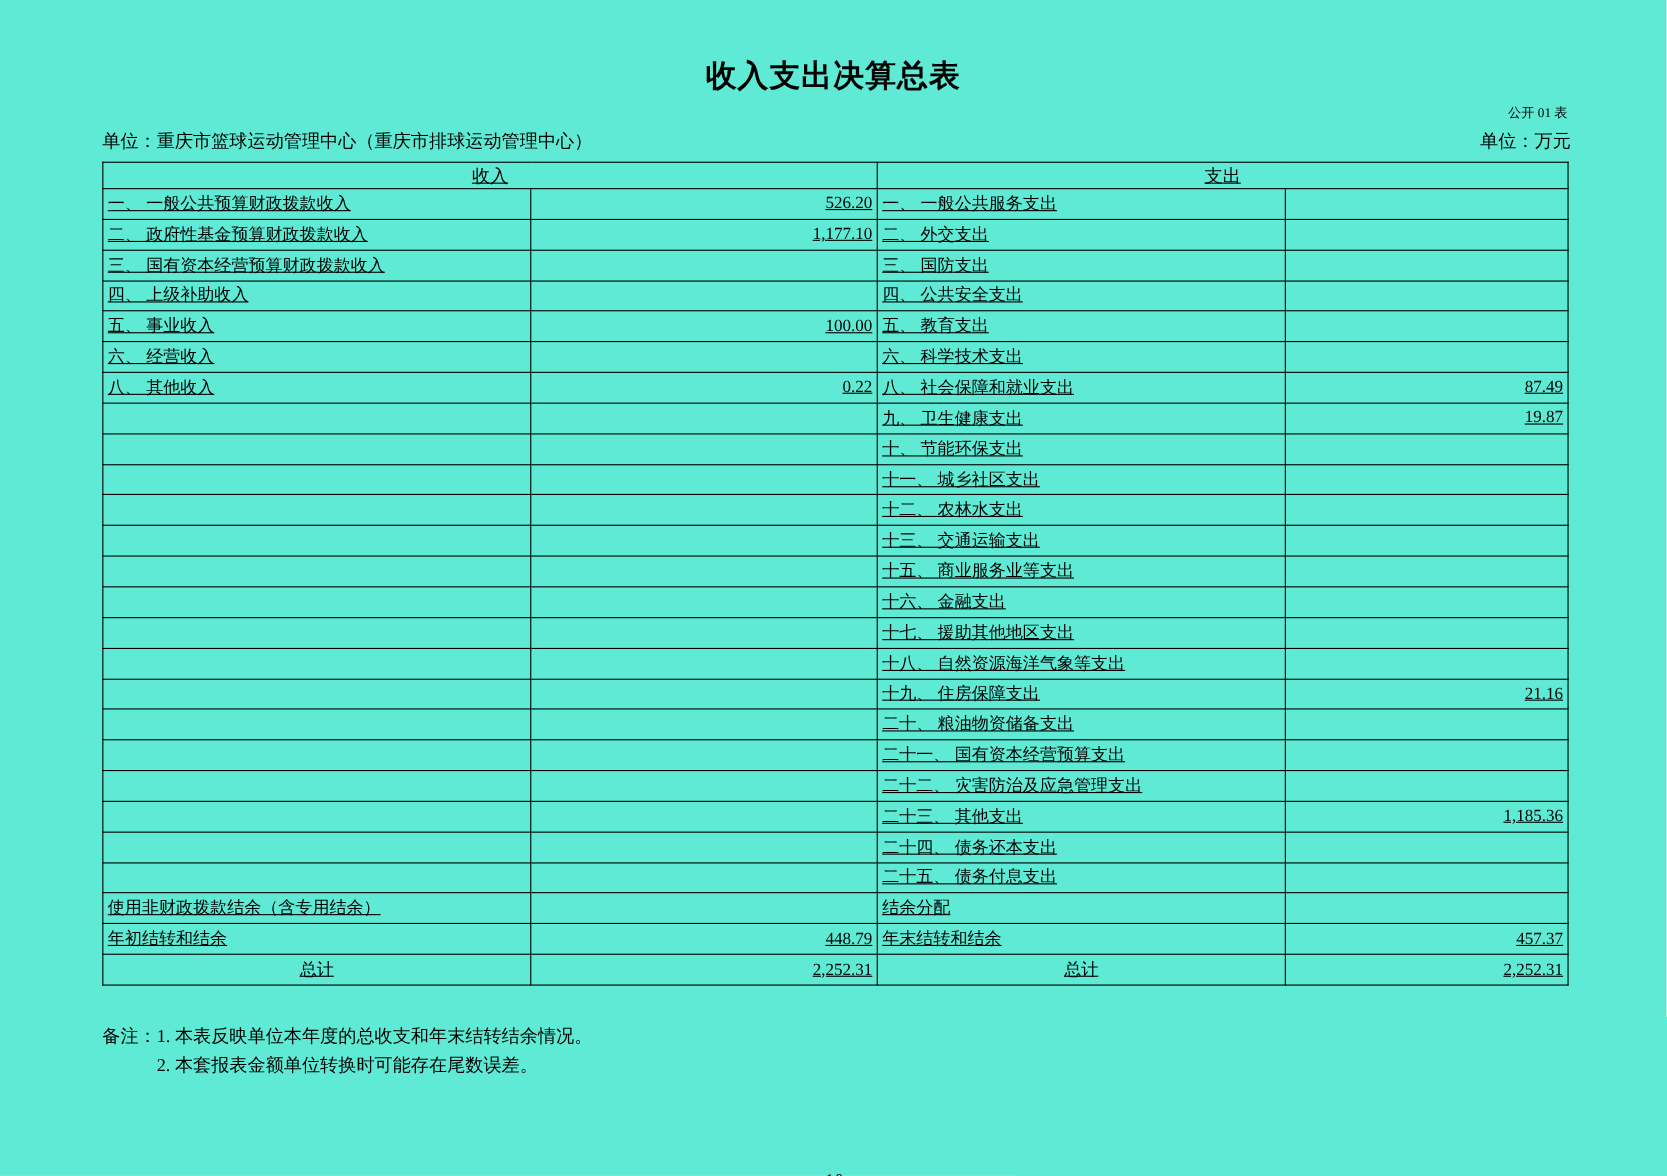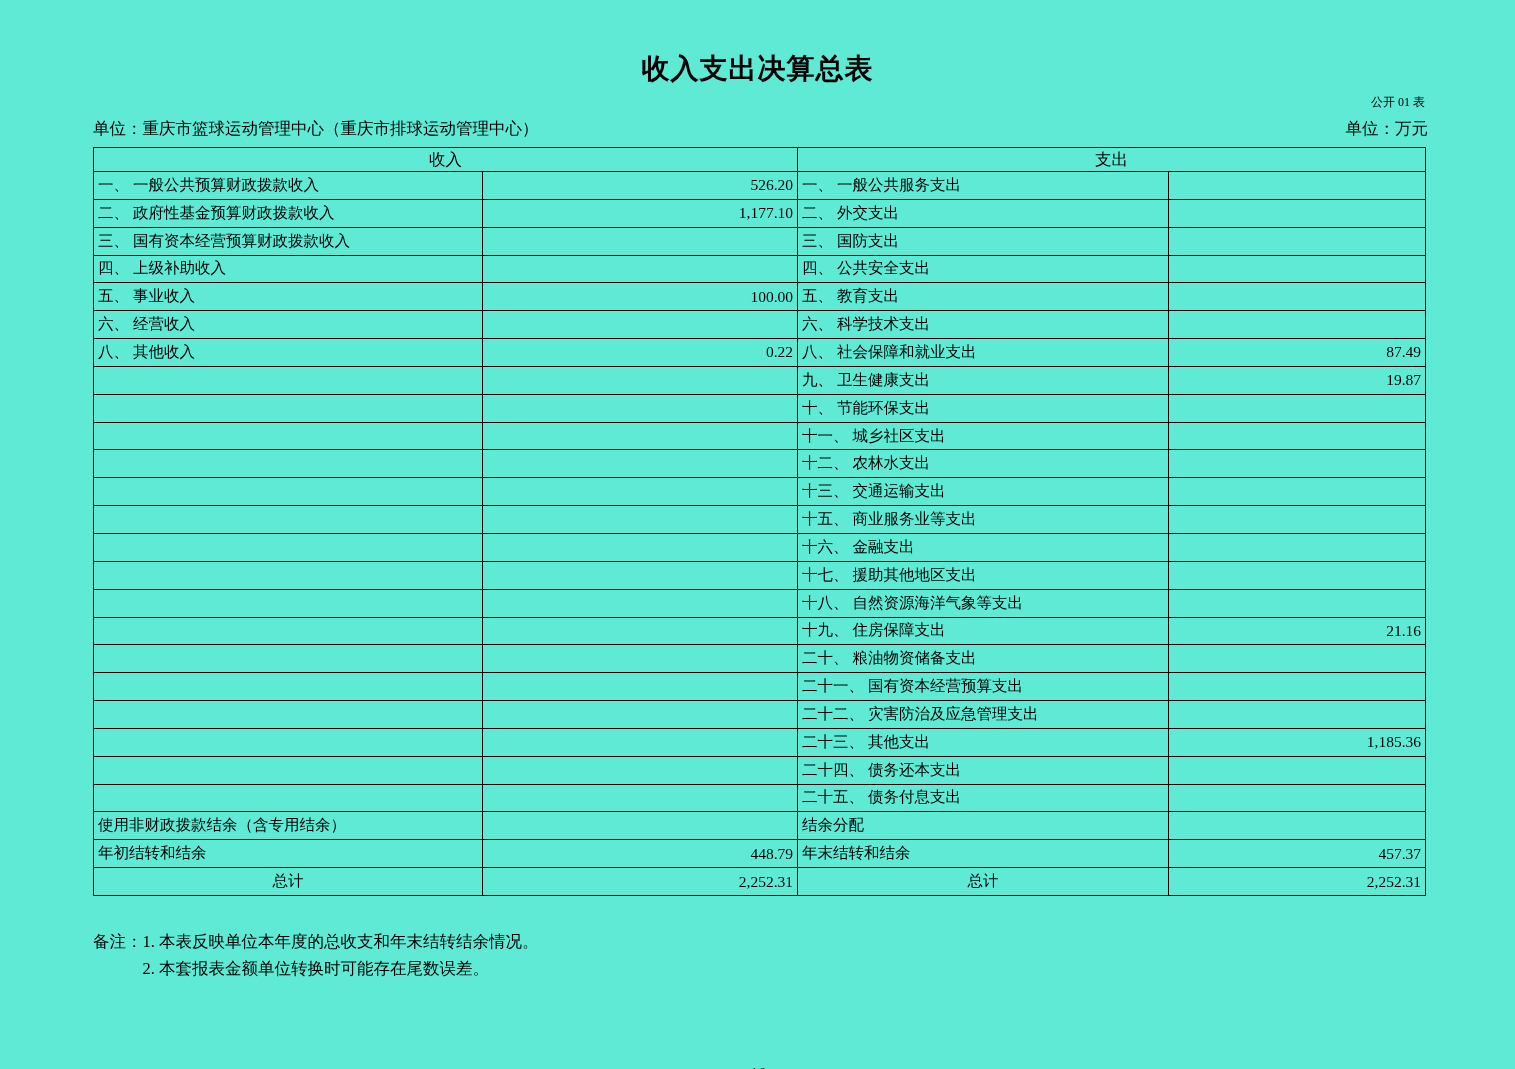--- a/index.html
+++ b/index.html
@@ -22,21 +22,21 @@
     font-size:12px;
   }
   .unit-row {
     position:absolute; top:118px; left:93px; width:1335px;
     display:flex; justify-content:space-between;
     font-size:16.5px;
   }
   table.main {
     position:absolute; left:93px; top:147px;
     width:1332px; height:749px;
-    border-collapse:collapse; table-layout:fixed;
+    border-collapse:collapse; table-layout:fixed;text-decoration:underline;
   }
   table.main th, table.main td {
     border:1px solid #000;
     padding:0 4px;
     font-size:15.5px;
     font-weight:normal;
     white-space:nowrap; overflow:hidden;
     vertical-align:middle;
   }
   table.main thead tr.section-row th { height:23px; font-size:16.5px; text-align:center; }

